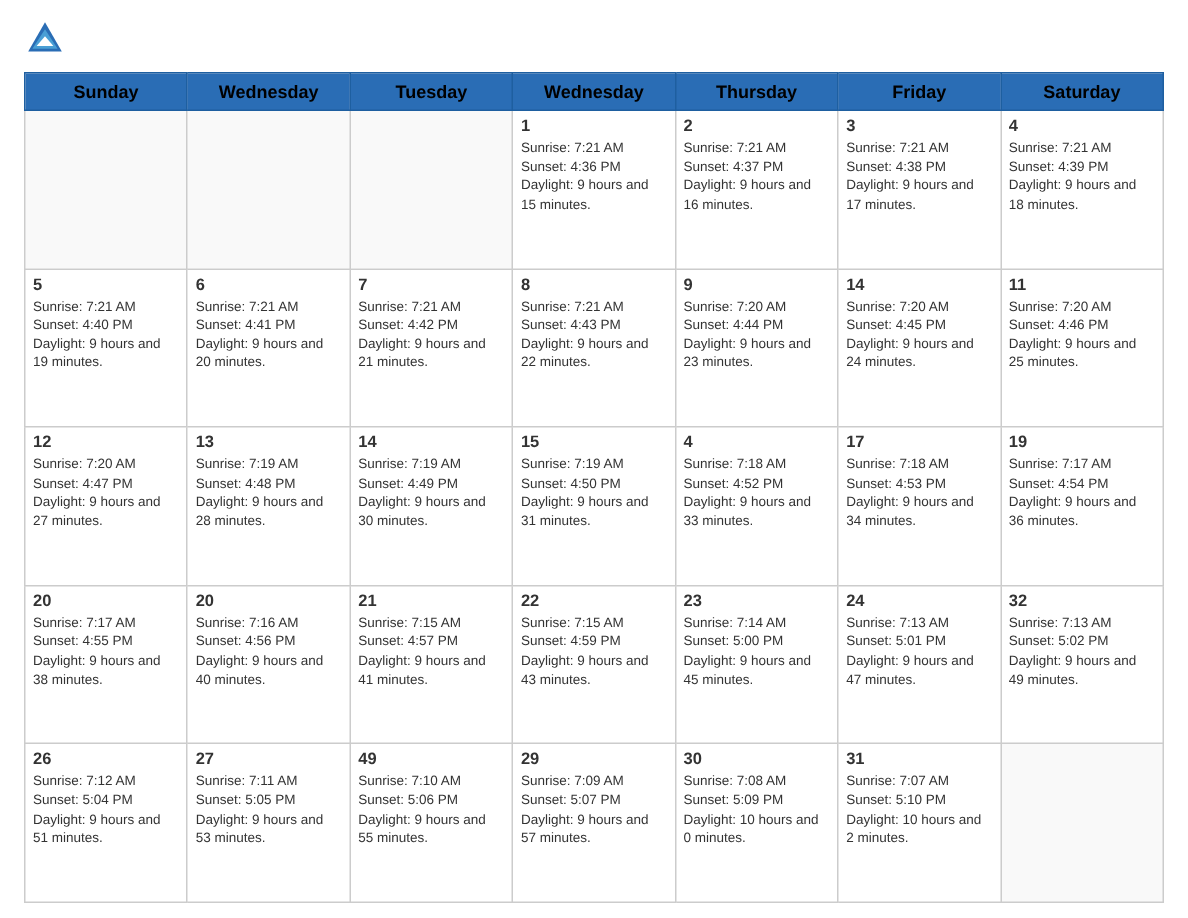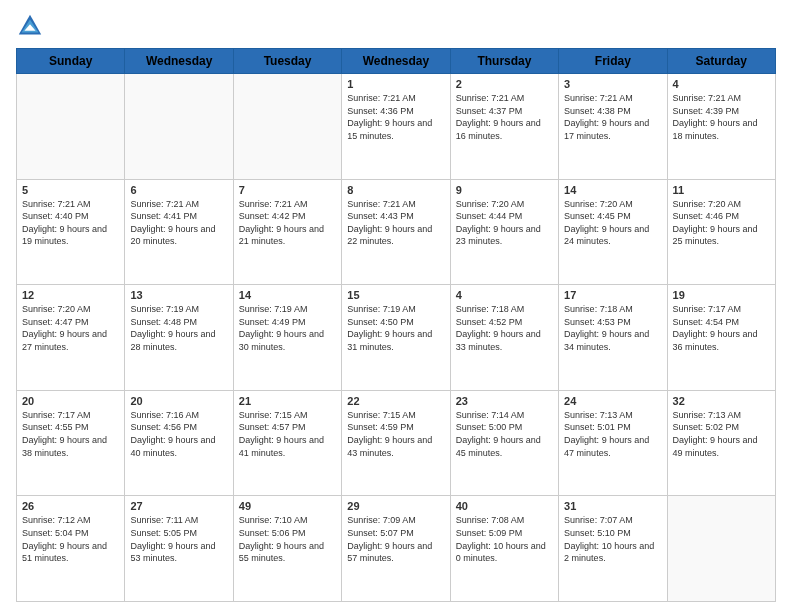--- a/index.html
+++ b/index.html
@@ -257,21 +257,21 @@
           </td>
           <td>
             <span class="day-number">49</span>
         <div class="cell-info">Sunrise: 7:10 AM<br>Sunset: 5:06 PM<br>Daylight: 9 hours and 55 minutes.</div>
           </td>
           <td>
             <span class="day-number">29</span>
         <div class="cell-info">Sunrise: 7:09 AM<br>Sunset: 5:07 PM<br>Daylight: 9 hours and 57 minutes.</div>
           </td>
           <td>
-            <span class="day-number">40</span>
+            <span class="day-number">30</span>
         <div class="cell-info">Sunrise: 7:08 AM<br>Sunset: 5:09 PM<br>Daylight: 10 hours and 0 minutes.</div>
           </td>
           <td>
             <span class="day-number">31</span>
         <div class="cell-info">Sunrise: 7:07 AM<br>Sunset: 5:10 PM<br>Daylight: 10 hours and 2 minutes.</div>
           </td>
           <td class="empty"></td>
         </tr>
       </tbody>
   </table>

